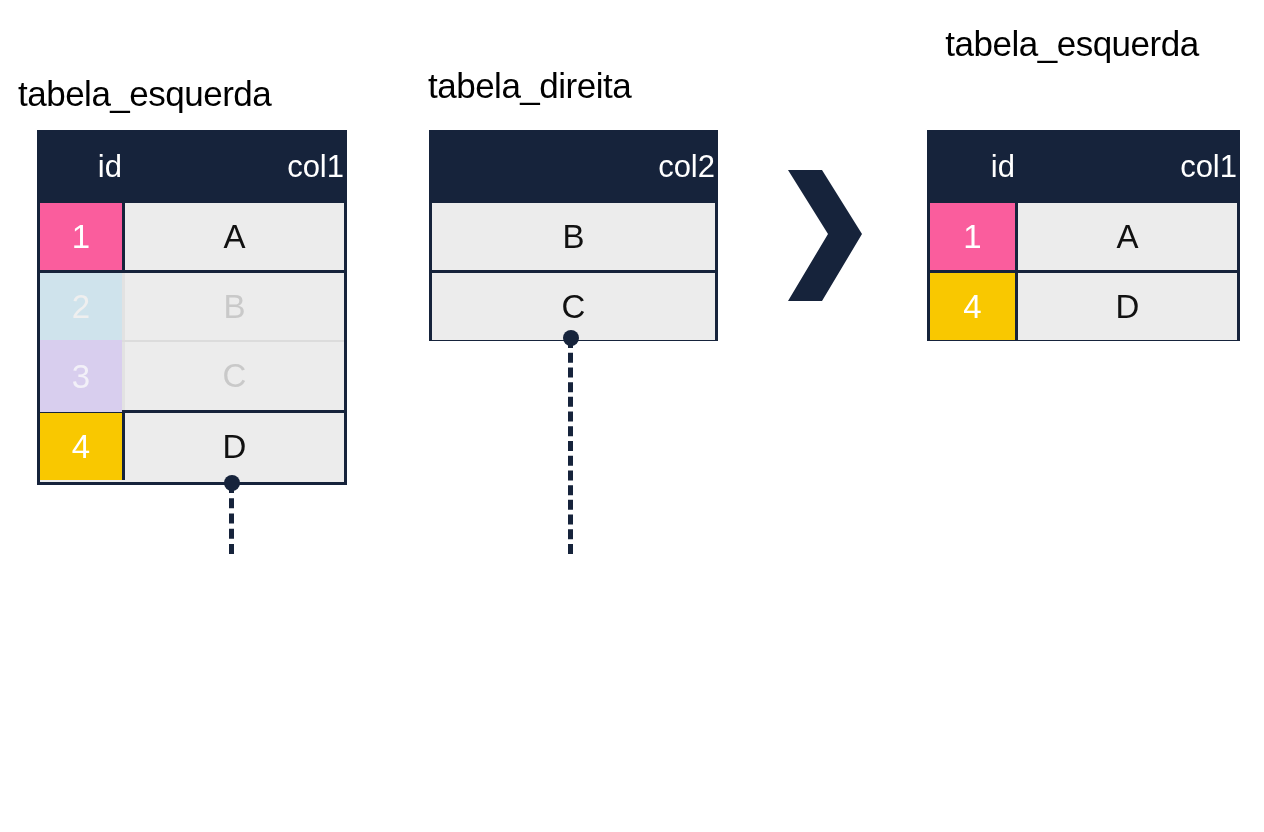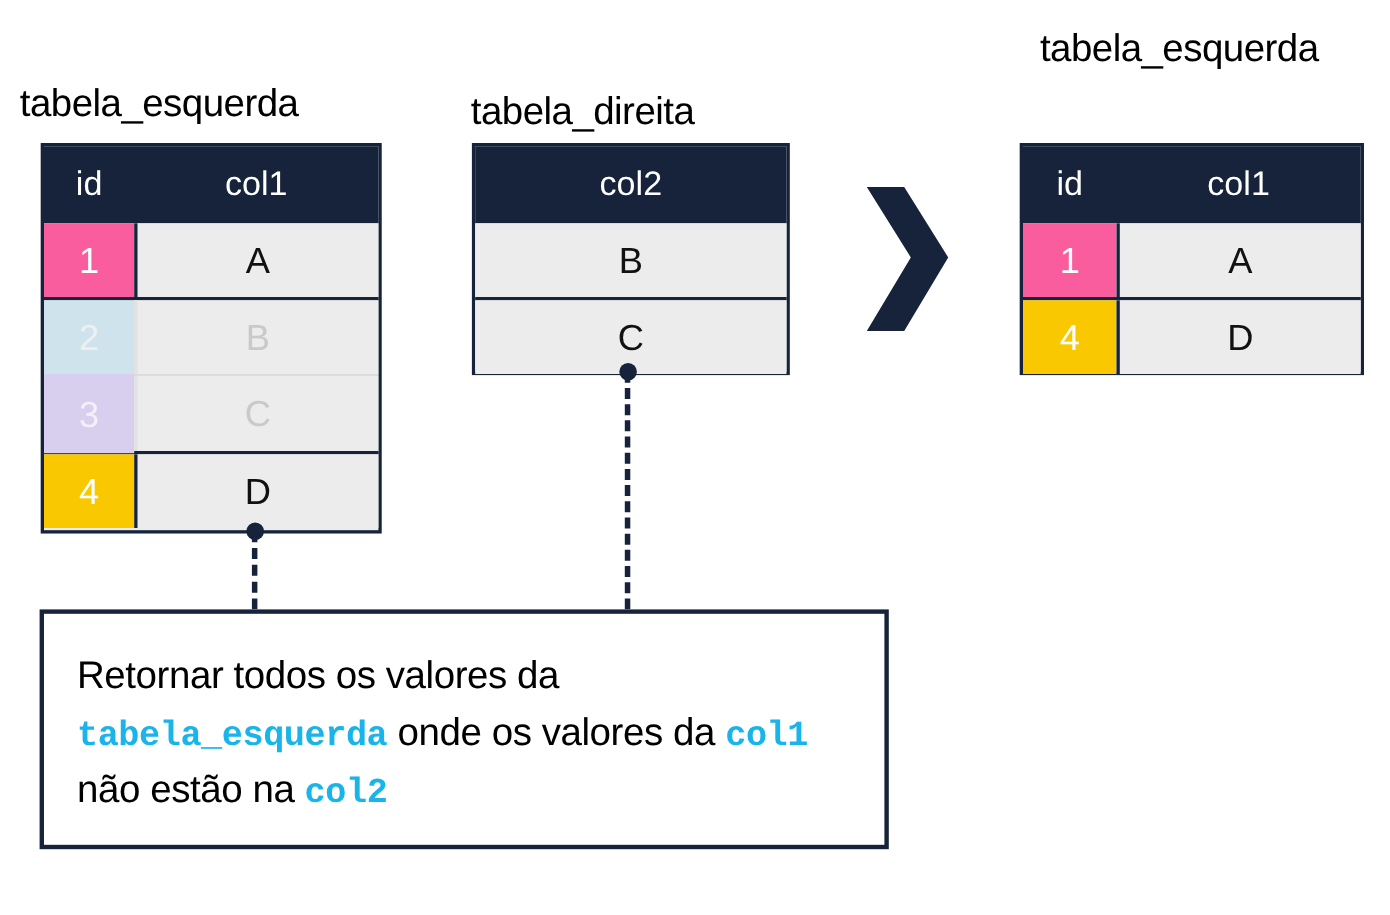--- a/index.html
+++ b/index.html
@@ -25,21 +25,21 @@
   .tbl-title {
     position: absolute;
     font-size: 35px;
     font-weight: 400;
     color: #000000;
     letter-spacing: -0.5px;
     white-space: nowrap;
     line-height: 1;
   }
   #title-left  { left: 18px;  top: 76px; }
-  #title-mid   { left: 428px; top: 84px; }
+  #title-mid   { left: 428px; top: 68px; }
 
   #title-right {
     position: absolute;
     left: 880px;
     top: 24px;
     width: 384px;
     text-align: center;
     line-height: 1.12;
   }
   #title-right .t-main {
@@ -68,21 +68,21 @@
   }
   .thead {
     background: #16233B;
     display: flex;
     align-items: center;
     box-sizing: border-box;
   }
   .thead .th {
     color: #ffffff;
     font-size: 31px;
-    text-align: center;
+    text-align: right;
     line-height: 1;
   }
   .trow {
     display: flex;
     box-sizing: border-box;
     border-top: 3px solid #16233B;
   }
   .trow.sep-above { border-top: 3px solid #16233B; }
   .trow.light-sep { border-top: 2px solid #DCDCDC; }
 
@@ -257,17 +257,14 @@
       <div class="cell-val">D</div>
     </div>
   </div>
 
   <div class="conn-dot" style="left:224px; top:475px;"></div>
   <div class="conn-line" style="left:229px; top:483px; height:71px;"></div>
 
   <div class="conn-dot" style="left:563px; top:330px;"></div>
   <div class="conn-line" style="left:568px; top:338px; height:216px;"></div>
 
-  <div id="caption-box">
-    <div id="caption-text"><span>Retornar todos os valores da </span><span class="code">tabela_esquerda</span><span> onde os valores da </span><span class="code">col1</span><span> não estão na </span><span class="code">col2</span></div>
-  </div>
 
 </div>
 
 </body></html>

